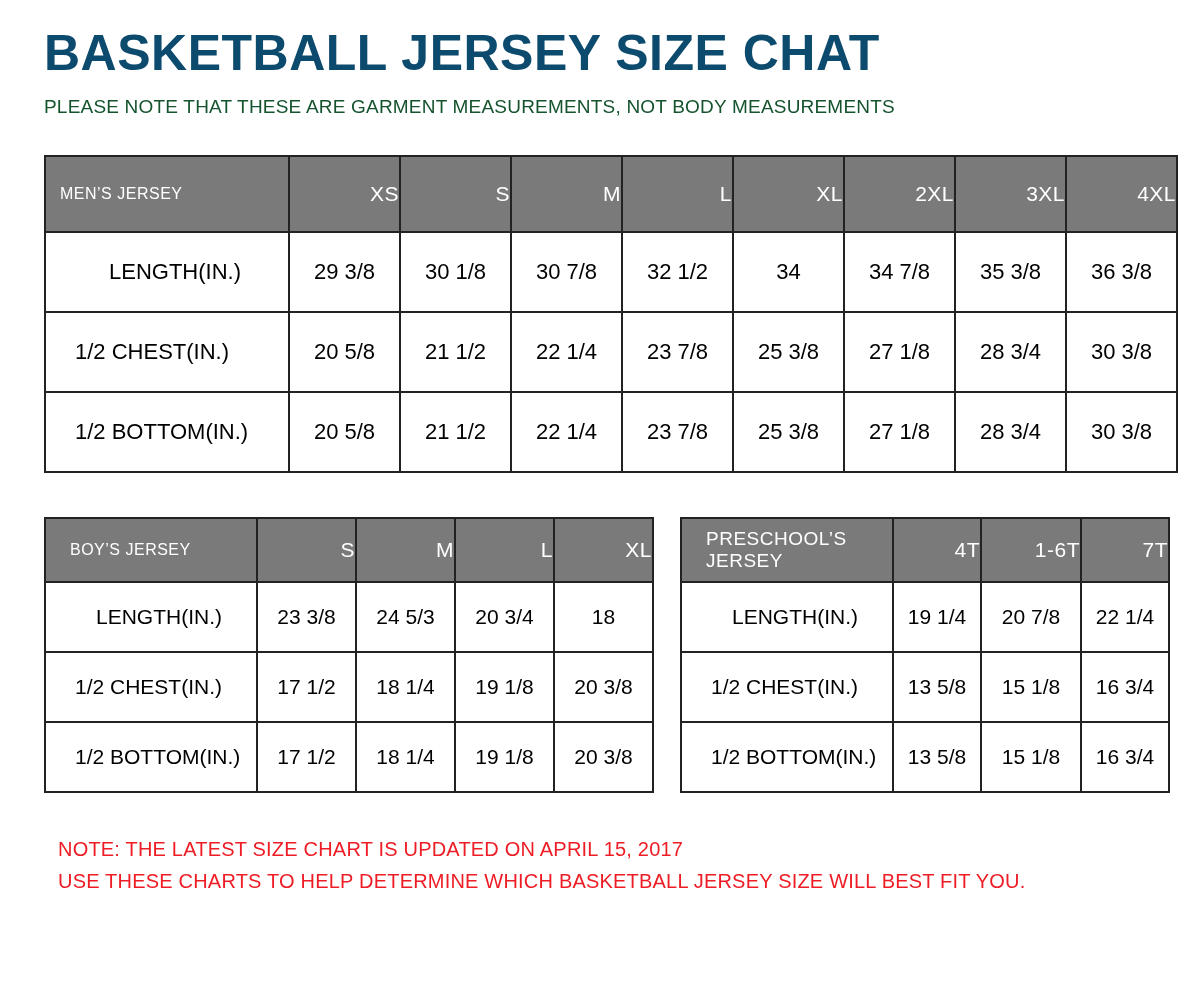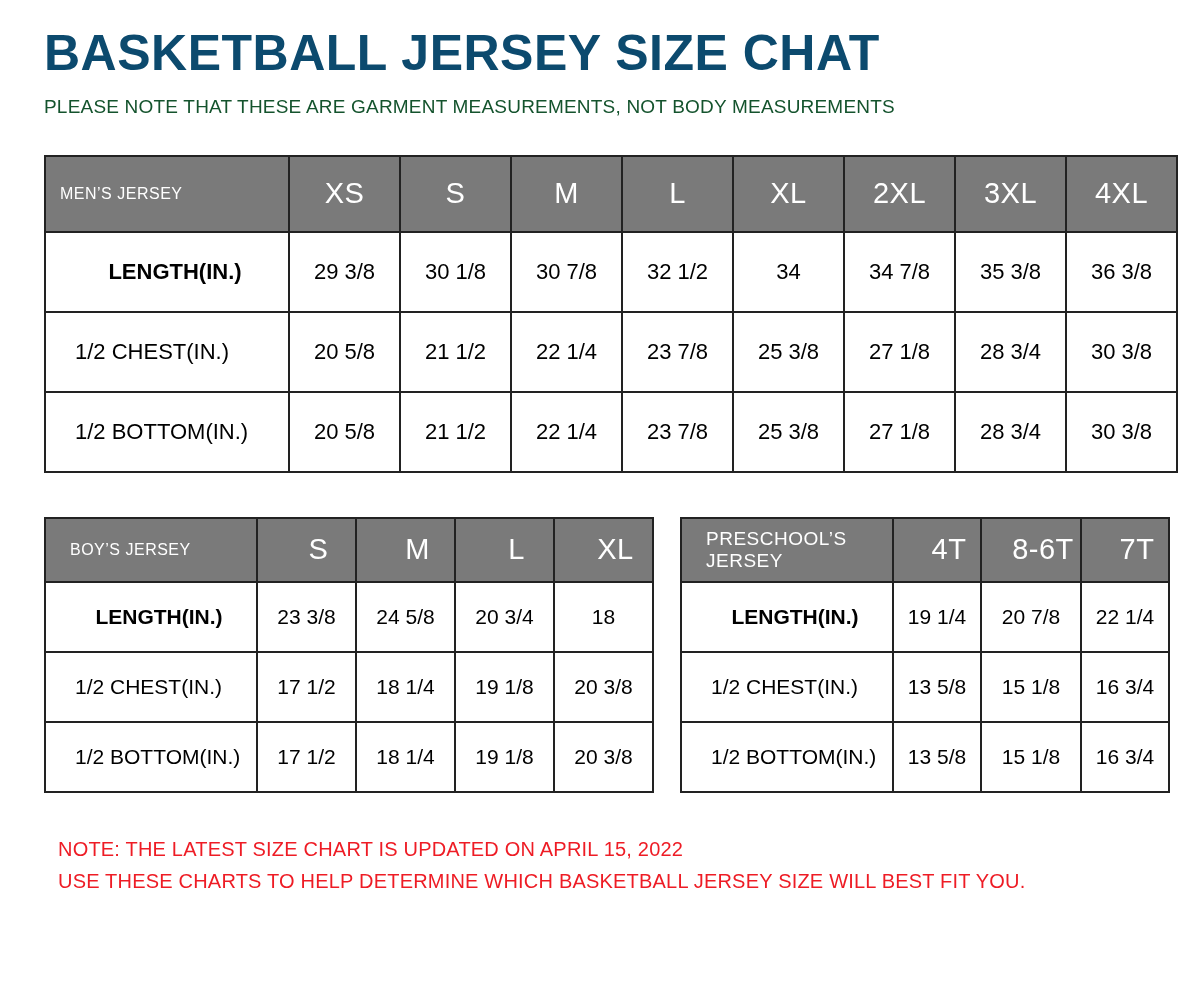--- a/index.html
+++ b/index.html
@@ -54,39 +54,39 @@
     font-size: 21px;
     font-weight: normal;
     padding: 0;
     height: 50px;
     color: #000;
     background: #fff;
   }
   thead td {
     background: #7a7a7a;
     color: #ffffff;
-    font-size: 29px;
+    font-size: 21px;
     height: 66px;
     letter-spacing: 0.5px;
+    text-align: right;
   }
   thead td.rowhead {
     text-align: left;
     padding-left: 14px;
     font-size: 16px;
   }
   tbody td.rowhead {
     text-align: left;
     padding-left: 29px;
     font-size: 24px;
     white-space: nowrap;
   }
   tbody td.rowhead.centered {
     text-align: center;
     padding-left: 16px;
-    font-weight: bold;
   }
   table.men tbody td {
     height: 78px;
     font-size: 22px;
   }
   table.men thead td {
     height: 74px;
   }
   .lower-wrap {
     display: flex;
@@ -209,21 +209,21 @@
           <td>S</td>
           <td>M</td>
           <td>L</td>
           <td>XL</td>
         </tr>
       </thead>
       <tbody>
         <tr>
           <td class="rowhead centered">LENGTH(IN.)</td>
           <td>23  3/8</td>
-          <td>24  5/8</td>
+          <td>24  5/3</td>
           <td>20  3/4</td>
           <td>18</td>
         </tr>
         <tr>
           <td class="rowhead">1/2  CHEST(IN.)</td>
           <td>17  1/2</td>
           <td>18  1/4</td>
           <td>19  1/8</td>
           <td>20  3/8</td>
         </tr>
@@ -241,21 +241,21 @@
       <colgroup>
         <col style="width:212px">
           <col style="width:88px">
           <col style="width:100px">
           <col style="width:88px">
       </colgroup>
       <thead>
         <tr>
           <td class="rowhead">PRESCHOOL’S  JERSEY</td>
           <td>4T</td>
-          <td>8-6T</td>
+          <td>1-6T</td>
           <td>7T</td>
         </tr>
       </thead>
       <tbody>
         <tr>
           <td class="rowhead centered">LENGTH(IN.)</td>
           <td>19  1/4</td>
           <td>20  7/8</td>
           <td>22  1/4</td>
         </tr>
@@ -270,17 +270,17 @@
           <td>13  5/8</td>
           <td>15  1/8</td>
           <td>16  3/4</td>
         </tr>
       </tbody>
     </table>
 
   </div>
 
   <div class="notes-bottom">
-    <div>NOTE: THE LATEST SIZE CHART IS UPDATED ON APRIL 15, 2022</div>
+    <div>NOTE: THE LATEST SIZE CHART IS UPDATED ON APRIL 15, 2017</div>
     <div>USE THESE CHARTS TO HELP DETERMINE WHICH  BASKETBALL JERSEY  SIZE WILL BEST FIT YOU.</div>
   </div>
 
 </div>
 
 </body></html>

